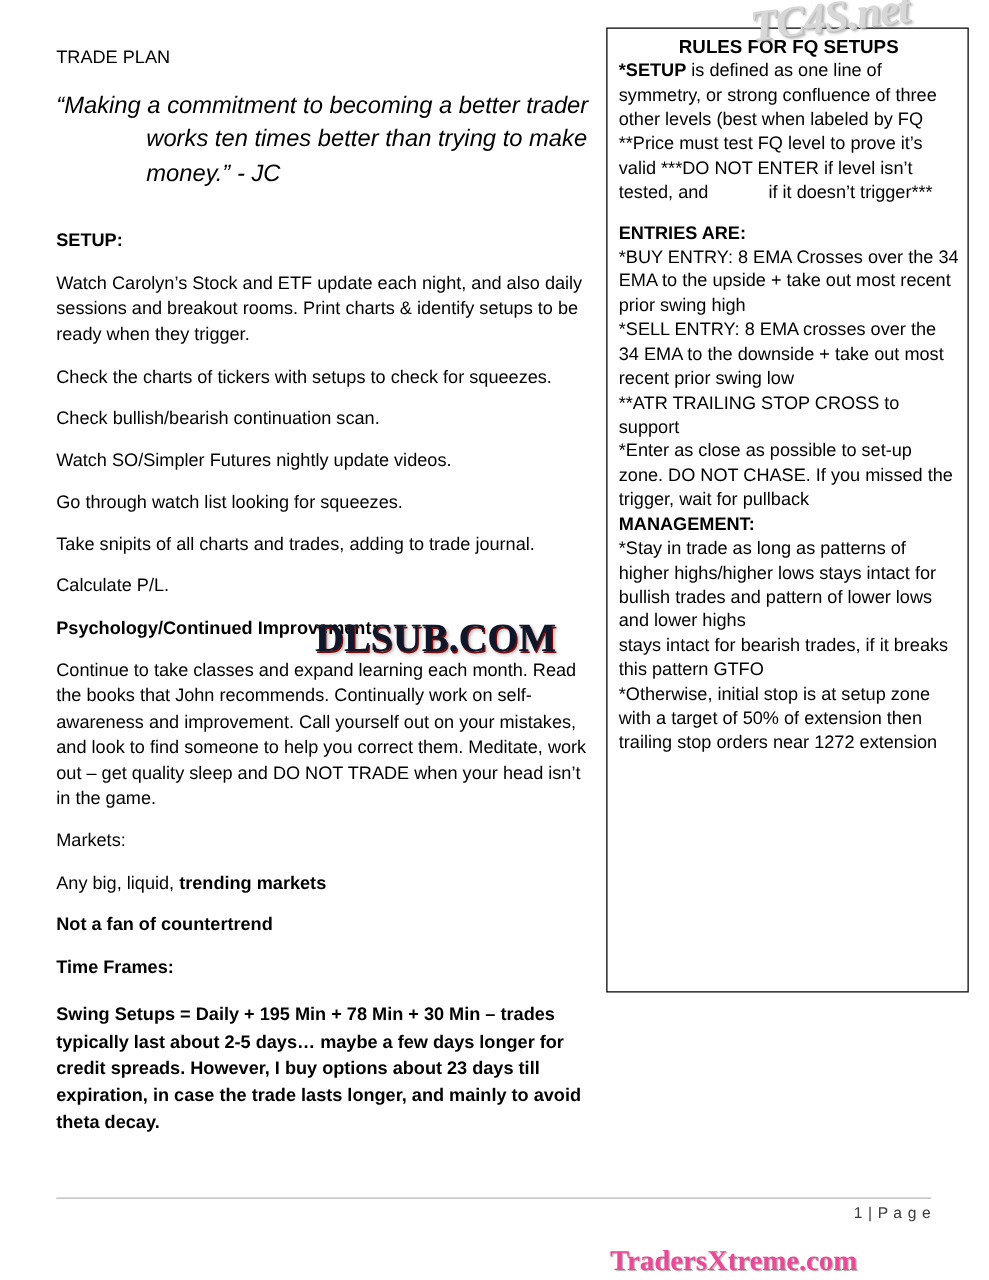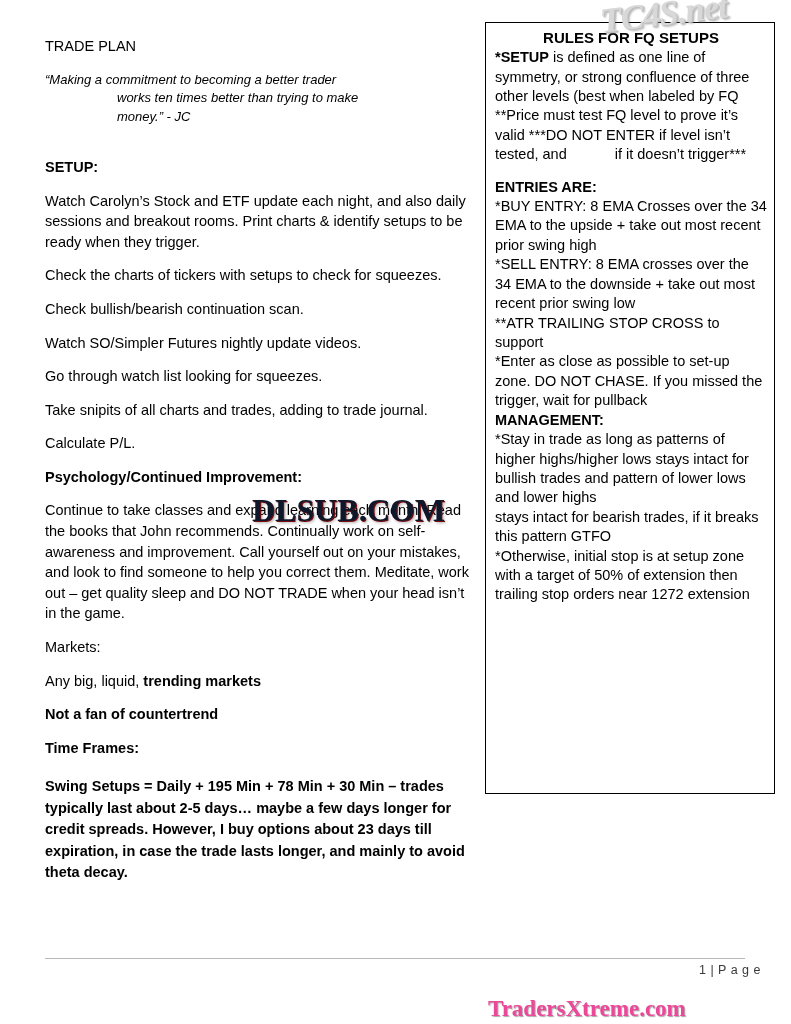--- a/index.html
+++ b/index.html
@@ -82,21 +82,21 @@
   }
   .left-col p {
     margin: 0 0 13px 0;
   }
   .plan-title {
     font-size: 14.5px;
     margin-bottom: 14px !important;
   }
   .quote {
     font-style: italic;
-    font-size: 13px;
+    font-size: 19px;
     line-height: 1.45;
     margin-bottom: 30px !important;
   }
   .quote .l2 { display: block; padding-left: 72px; }
   .quote .l3 { display: block; padding-left: 72px; }
   .hdr {
     font-weight: bold;
     margin-bottom: 13px !important;
   }
   .b { font-weight: bold; }
@@ -145,21 +145,21 @@
   
   .footer-rule {
     position: absolute;
     left: 45px;
     top: 958px;
     width: 700px;
     border-top: 1px solid #b8b8b8;
   }
   .page-num {
     position: absolute;
-    left: 61px;
+    left: 45px;
     top: 963px;
     width: 700px;
     text-align: right;
     font-size: 12.5px;
     color: #3a3a3a;
     letter-spacing: 0.5px;
   }
 </style>
 </head>
 <body>

